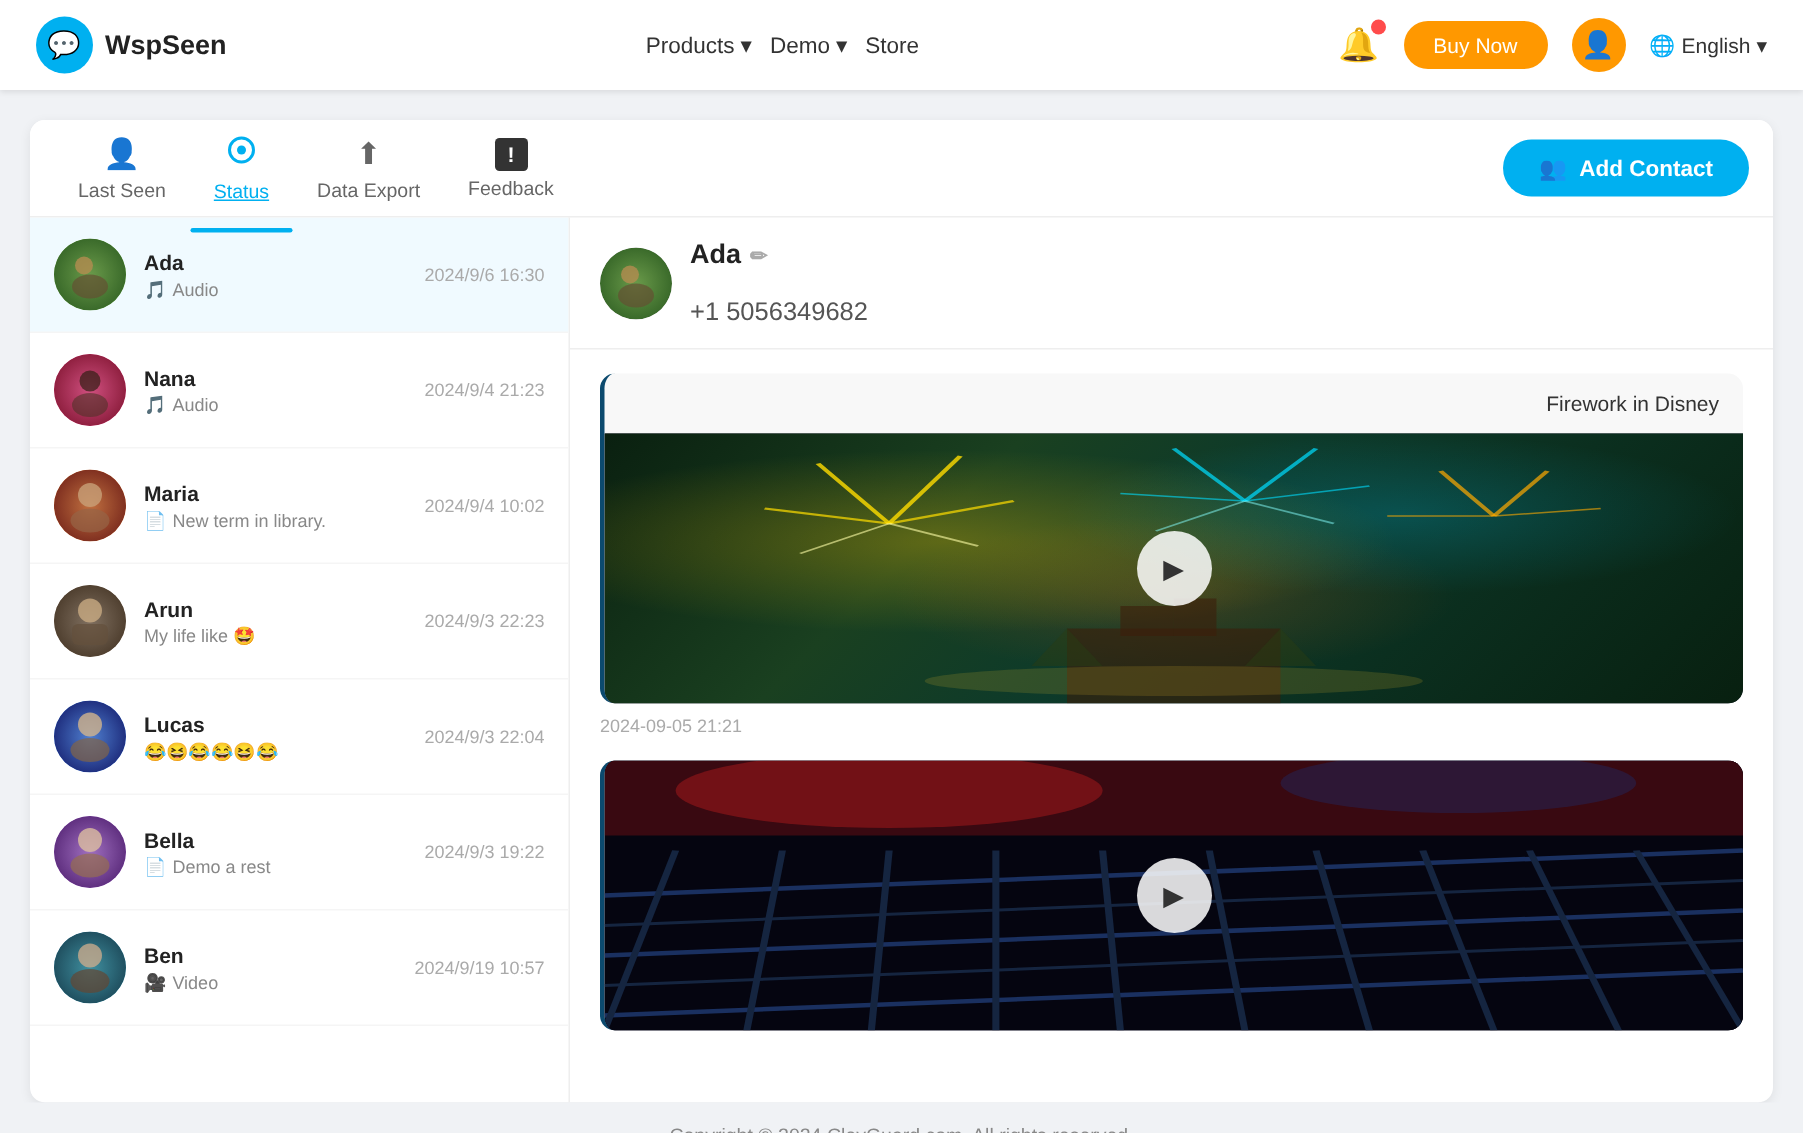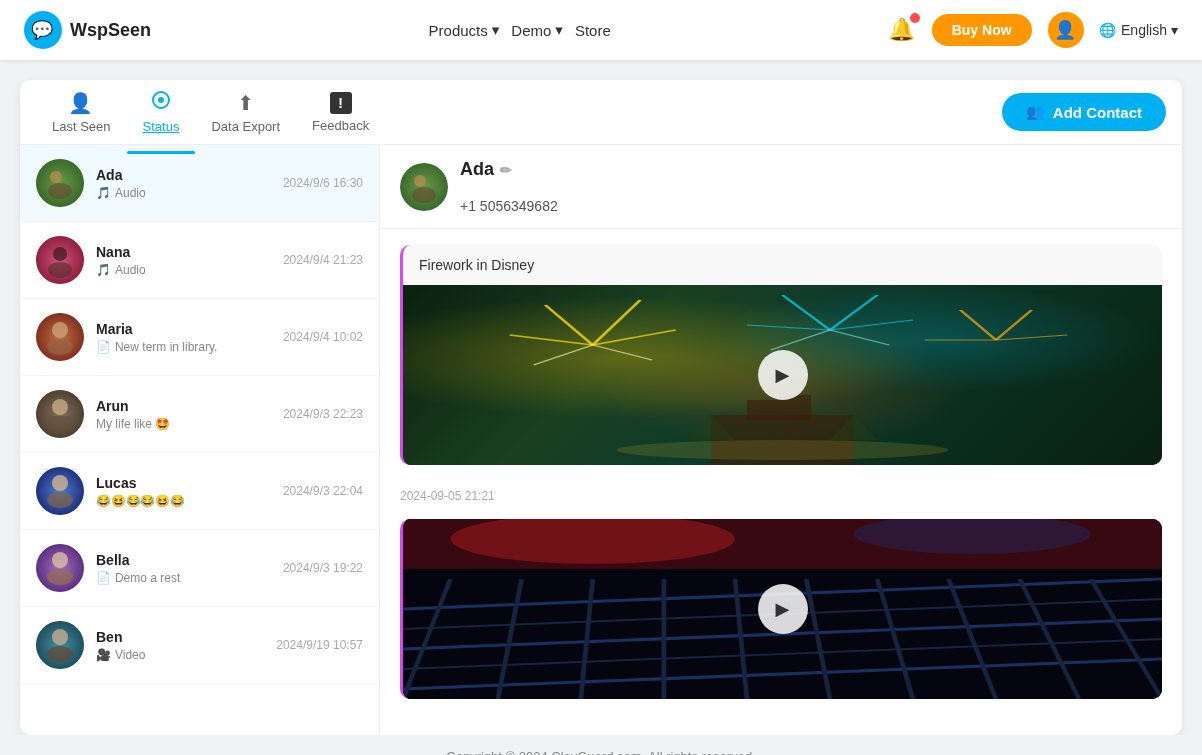--- a/index.html
+++ b/index.html
@@ -70,21 +70,21 @@
       width: 10px;
       height: 10px;
     }
     .btn-buy {
       background: #ff9800;
       color: #fff;
       border: none;
       border-radius: 20px;
       padding: 8px 20px;
       font-size: 14px;
-      font-weight: 700;
+      font-weight: 400;
       cursor: pointer;
     }
     .user-avatar {
       width: 36px;
       height: 36px;
       background: #ff9800;
       border-radius: 50%;
       display: flex;
       align-items: center;
       justify-content: center;
@@ -250,38 +250,39 @@
     }
     .detail-name {
       font-size: 18px;
       font-weight: 700;
       color: #222;
       display: flex;
       align-items: center;
       gap: 6px;
     }
     .detail-phone {
-      font-size: 14px;
+      font-size: 17px;
       color: #555;
       margin-top: 18px;
     }
     .detail-content {
       flex: 1;
       overflow-y: auto;
       padding: 16px 20px;
       position: relative;
     }
 
     
     .status-card {
       background: #f8f8f8;
       border-radius: 10px;
-      margin-bottom: 36px;
+      margin-bottom: 20px;
       overflow: hidden;
-      border-left: 3px solid #d946ef;
+      border-left: 3px solid #0c4a6e;
+      text-align: right;
     }
     .status-card-text {
       padding: 12px 16px;
       font-size: 14px;
       color: #333;
     }
     .status-card-video {
       position: relative;
       background: #1a1a2e;
       height: 180px;

